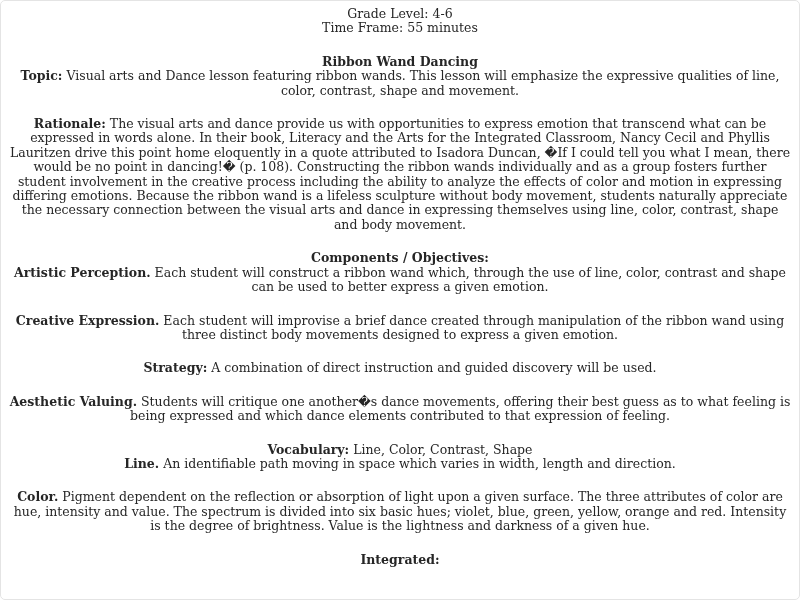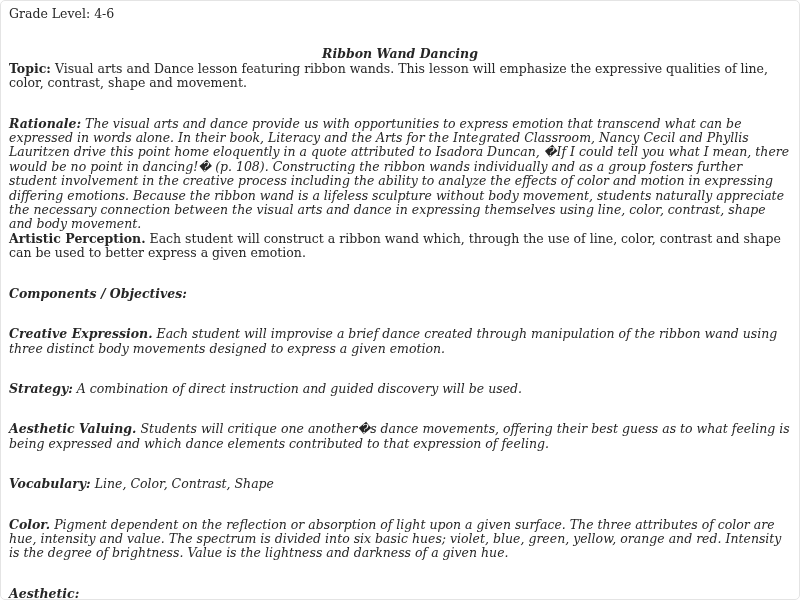--- a/index.html
+++ b/index.html
@@ -17,43 +17,45 @@
     border: 1px solid #e4e4e4;
     border-radius: 5px;
     font-family: "DejaVu Serif", "Liberation Serif", serif;
     font-size: 12.5px;
     line-height: 14.4px;
     color: #262626;
   }
   .block {
     margin: 0;
     padding: 0;
+    text-align: center;
   }
   .block.spaced {
-    margin-top: 26px;
-    font-style: italic;
+    margin-top: 19px;
   }
   .block.center {
     text-align: center;
   }
   .bold {
     font-weight: bold;
   }
 </style>
 </head>
 <body>
 
 <div class="page">
   <div id="doc-body">
       <p class="block"><span class="">Grade Level: 4-6</span></p>
+      <p class="block"><span class="">Time Frame: 55 minutes</span></p>
       <p class="block spaced center"><span class="bold">Ribbon Wand Dancing</span></p>
       <p class="block"><span class="bold">Topic:</span><span class=""> Visual arts and Dance lesson featuring ribbon wands. This lesson will emphasize the expressive qualities of line, color, contrast, shape and movement.</span></p>
       <p class="block spaced"><span class="bold">Rationale:</span><span class=""> The visual arts and dance provide us with opportunities to express emotion that transcend what can be expressed in words alone. In their book, Literacy and the Arts for the Integrated Classroom, Nancy Cecil and Phyllis Lauritzen drive this point home eloquently in a quote attributed to Isadora Duncan, �If I could tell you what I mean, there would be no point in dancing!� (p. 108). Constructing the ribbon wands individually and as a group fosters further student involvement in the creative process including the ability to analyze the effects of color and motion in expressing differing emotions. Because the ribbon wand is a lifeless sculpture without body movement, students naturally appreciate the necessary connection between the visual arts and dance in expressing themselves using line, color, contrast, shape and body movement.</span></p>
+      <p class="block spaced"><span class="bold">Components / Objectives:</span></p>
       <p class="block"><span class="bold">Artistic Perception.</span><span class=""> Each student will construct a ribbon wand which, through the use of line, color, contrast and shape can be used to better express a given emotion.</span></p>
-      <p class="block spaced"><span class="bold">Components / Objectives:</span></p>
       <p class="block spaced"><span class="bold">Creative Expression.</span><span class=""> Each student will improvise a brief dance created through manipulation of the ribbon wand using three distinct body movements designed to express a given emotion.</span></p>
       <p class="block spaced"><span class="bold">Strategy:</span><span class=""> A combination of direct instruction and guided discovery will be used.</span></p>
       <p class="block spaced"><span class="bold">Aesthetic Valuing.</span><span class=""> Students will critique one another�s dance movements, offering their best guess as to what feeling is being expressed and which dance elements contributed to that expression of feeling.</span></p>
       <p class="block spaced"><span class="bold">Vocabulary:</span><span class=""> Line, Color, Contrast, Shape</span></p>
+      <p class="block"><span class="bold">Line.</span><span class=""> An identifiable path moving in space which varies in width, length and direction.</span></p>
       <p class="block spaced"><span class="bold">Color.</span><span class=""> Pigment dependent on the reflection or absorption of light upon a given surface. The three attributes of color are hue, intensity and value. The spectrum is divided into six basic hues; violet, blue, green, yellow, orange and red. Intensity is the degree of brightness. Value is the lightness and darkness of a given hue.</span></p>
-      <p class="block spaced"><span class="bold">Aesthetic:</span></p>
+      <p class="block spaced"><span class="bold">Integrated:</span></p>
     </div>
 </div>
 
 </body></html>

